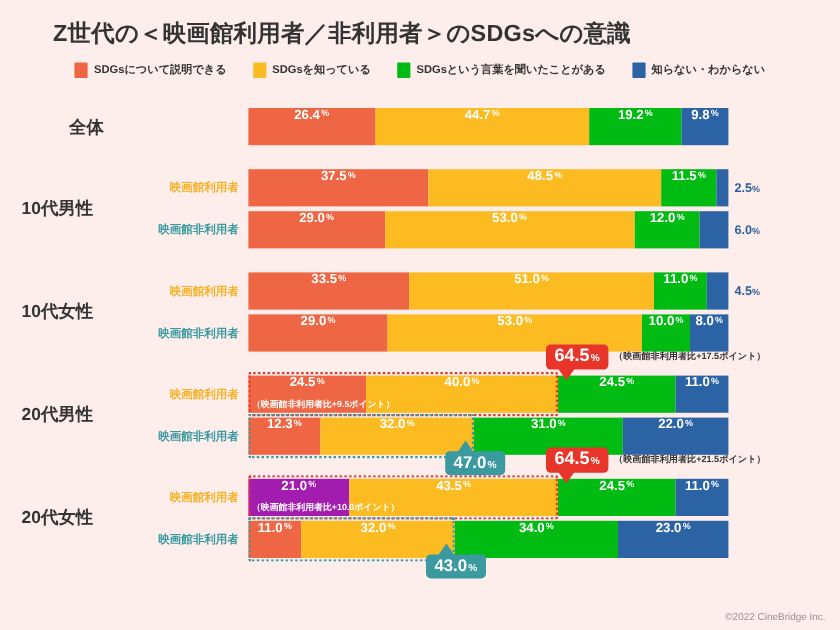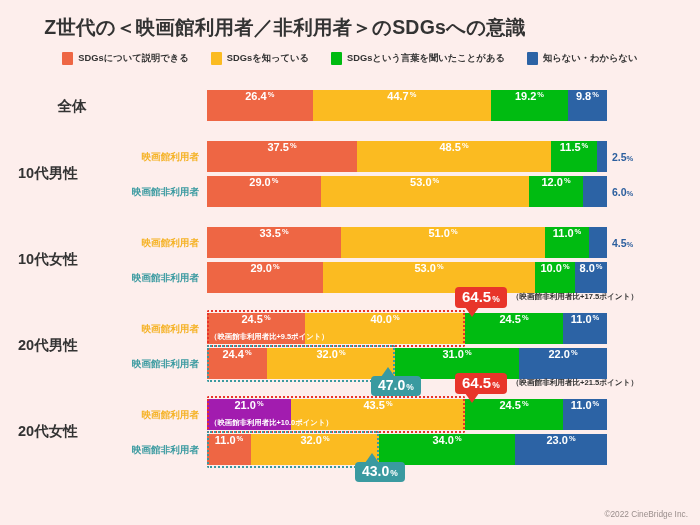--- a/index.html
+++ b/index.html
@@ -267,21 +267,21 @@
                 <span class="pct">%</span>
               </div>
               <div class="callout-note">（映画館非利用者比+17.5ポイント）</div>
             </div>
           </div>
         </div>
         <div class="row" style="position: absolute; left: 0px; right: 0px; top: 35px;">
           <div class="row-label nonuser" style="right: auto; left: 103px; width: 96px;">映画館非利用者</div>
           <div class="bar">
             <div class="seg" style="background: rgb(238, 102, 68); width: 60px;">
-              <span>24.4</span>
+              <span>12.3</span>
               <span class="pct">%</span>
             </div>
             <div class="seg" style="background: rgb(251, 187, 33); width: 128px;">
               <span>32.0</span>
               <span class="pct">%</span>
             </div>
             <div class="seg" style="background: rgb(0, 187, 17); width: 124px;">
               <span>31.0</span>
               <span class="pct">%</span>
             </div>

